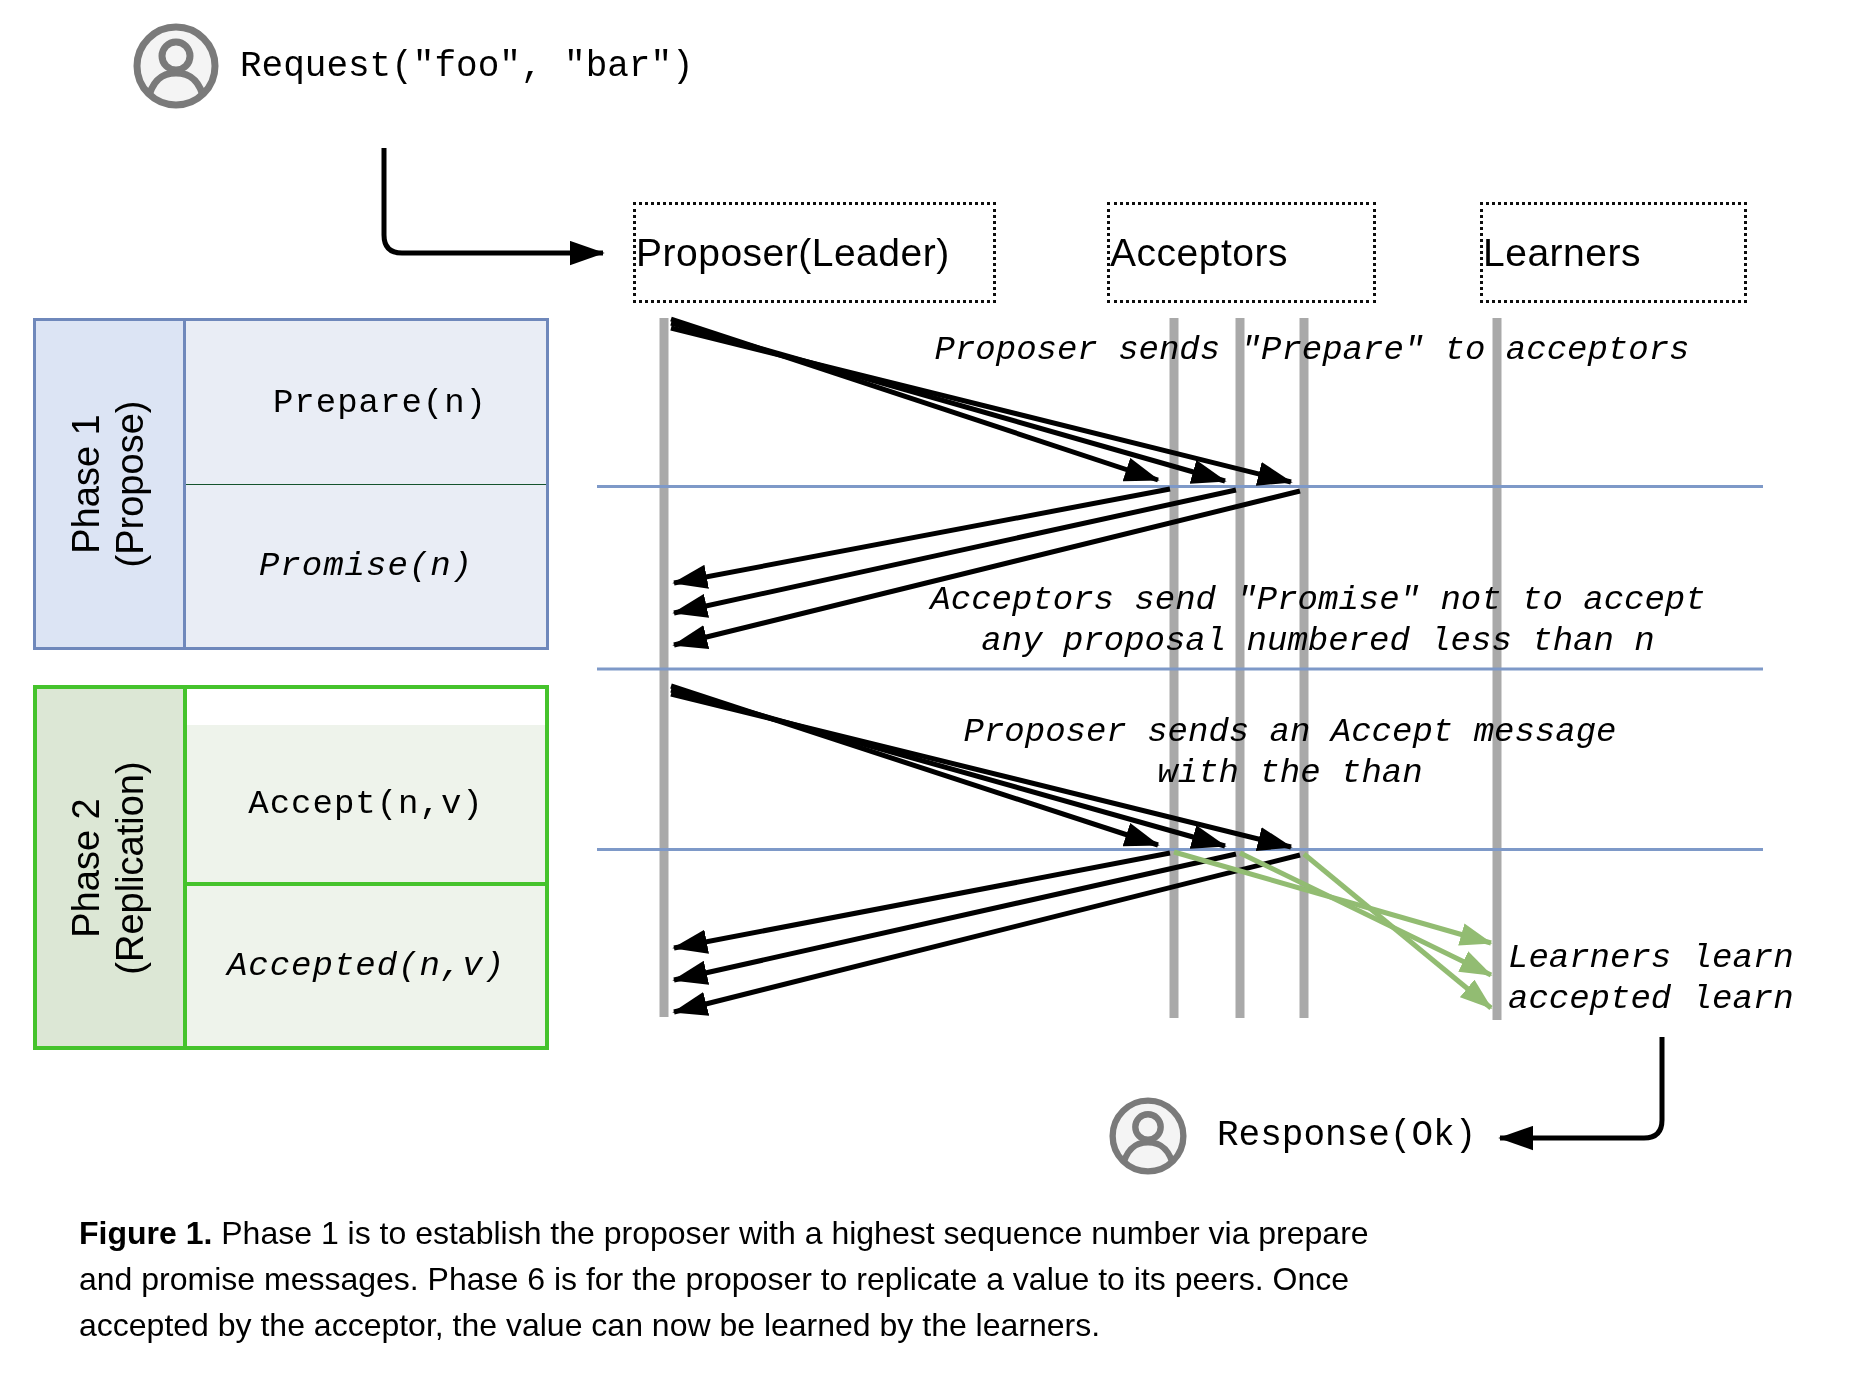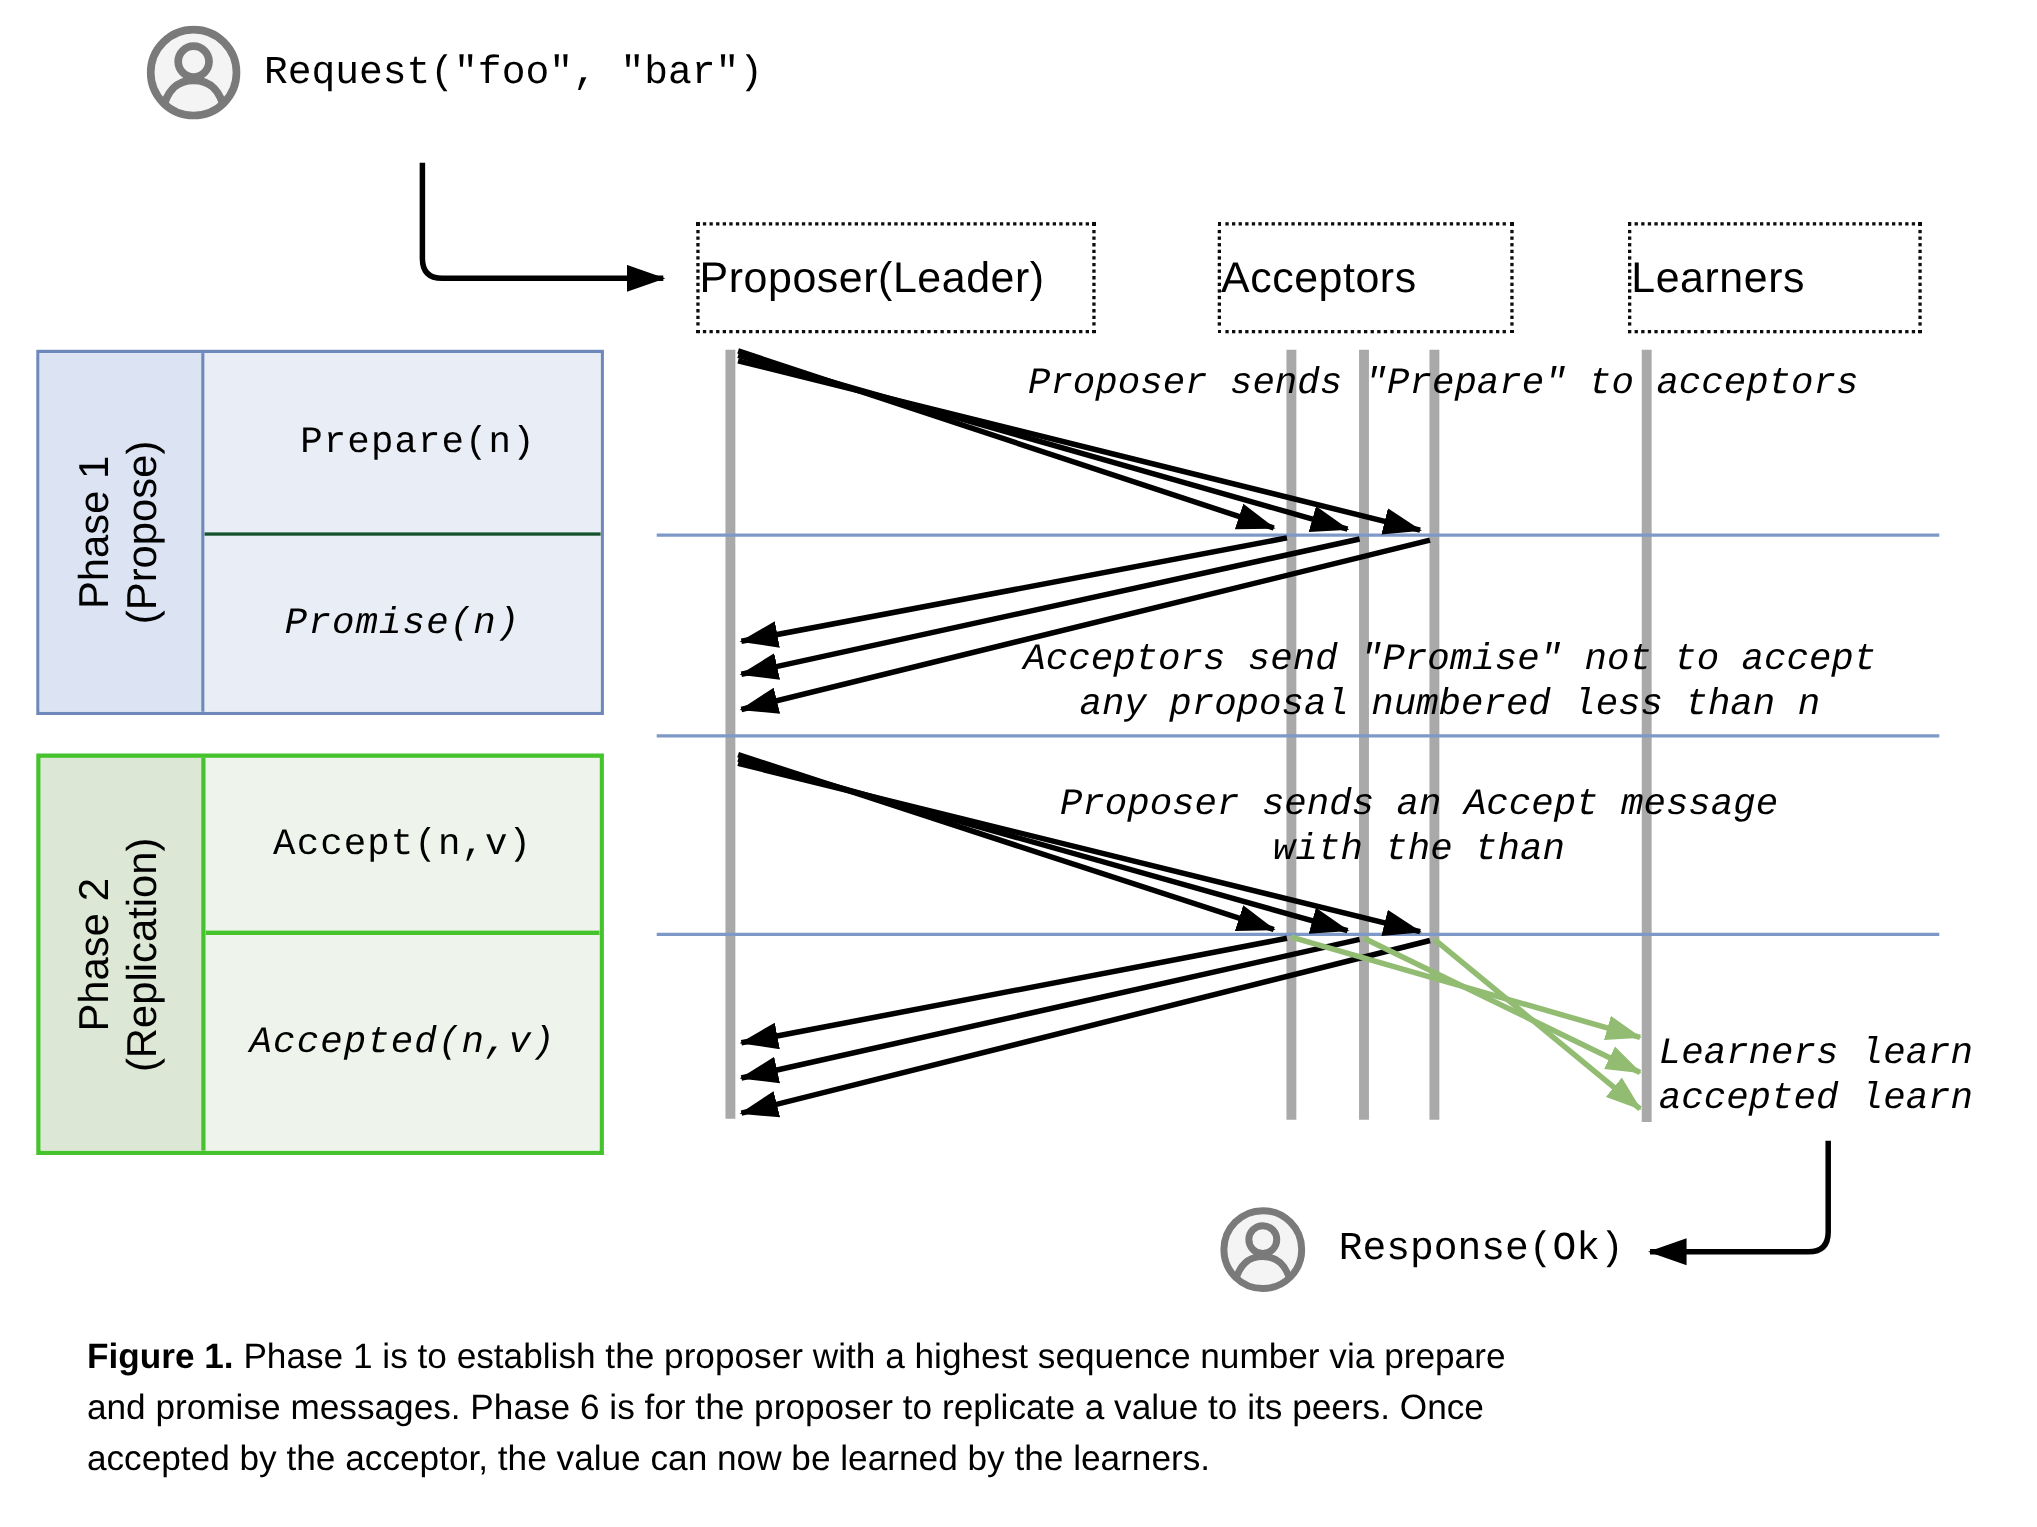--- a/index.html
+++ b/index.html
@@ -17,24 +17,24 @@
     font-size:39px;letter-spacing:0.5px;
   }
   
   .phase-box{position:absolute;left:33px;width:516px;box-sizing:border-box;display:flex;}
   .phase1{top:318px;height:332px;border:3px solid #6f88bb;}
   .phase2{top:685px;height:365px;border:4px solid #45c32c;}
   .phase1 .label-col{width:147px;flex:none;background:#dce4f4;border-right:3px solid #6f88bb;}
   .phase2 .label-col{width:146px;flex:none;background:#dce7d5;border-right:4px solid #45c32c;}
   .phase-rows{flex:1;display:flex;flex-direction:column;}
   .phase1 .phase-rows{background:#e9edf5;}
-  .phase2 .phase-rows{background:#eef3eb;}
+  .phase2 .phase-rows{background:#eef3eb;margin-top:36px;}
   .phase-row{display:flex;align-items:center;justify-content:center;
     font-family:"Liberation Mono","DejaVu Sans Mono",monospace;font-size:34px;letter-spacing:1px;}
-  .phase1 .row1{height:163px;flex:none;border-bottom:3px solid #14532d;padding-left:28px;}
+  .phase1 .row1{height:163px;flex:none;border-bottom:1px solid #14532d;padding-left:28px;}
   .phase2 .row1{height:157px;flex:none;border-bottom:4px solid #45c32c;}
   .phase-row.row2{flex:1;font-style:italic;}
   .phase-title{
     position:absolute;transform:translate(-50%,-50%) rotate(-90deg);
     text-align:center;font-size:38px;line-height:44px;white-space:nowrap;
   }
   
   .note{
     position:absolute;font-family:"Liberation Mono","DejaVu Sans Mono",monospace;
     font-style:italic;font-size:34px;line-height:41px;white-space:nowrap;text-align:center;

